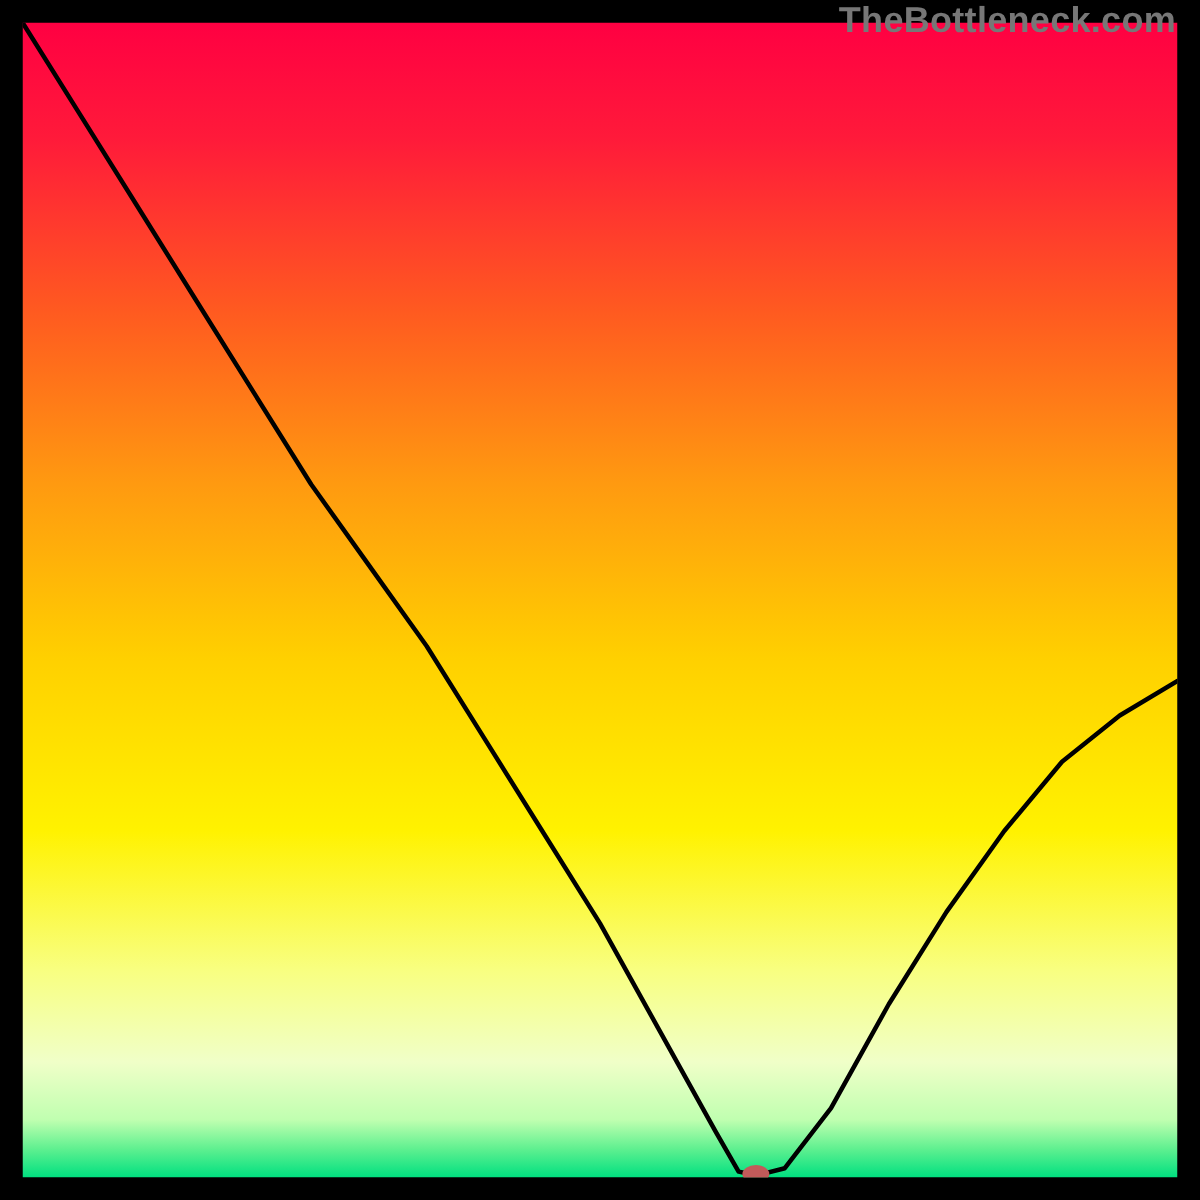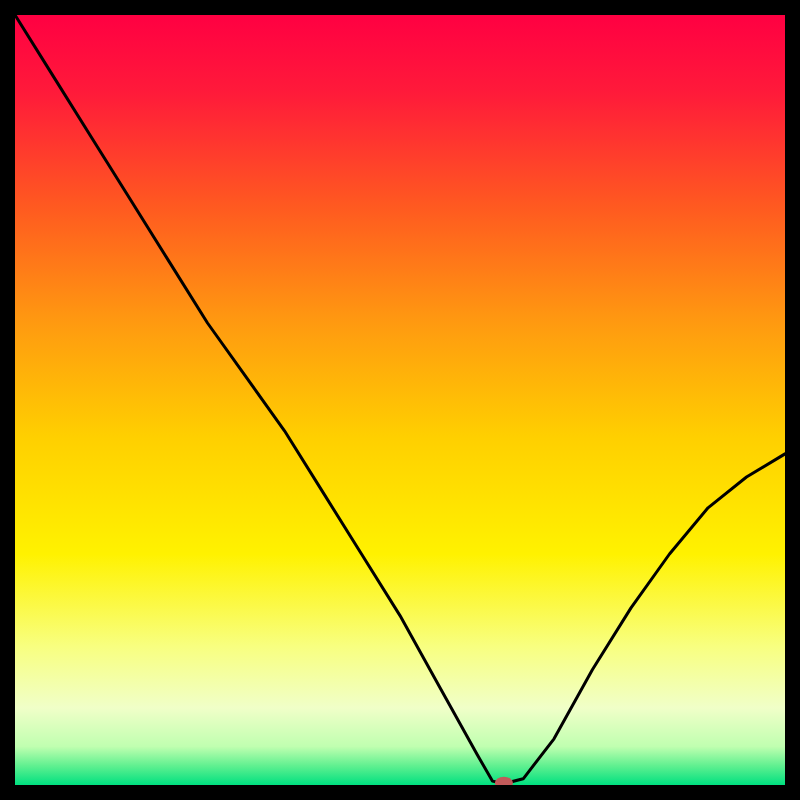--- a/index.html
+++ b/index.html
@@ -57,13 +57,14 @@
             <stop offset="97.5%" stop-color="#60f090"></stop>
             <stop offset="100%" stop-color="#00e080"></stop>
           </linearGradient>
       </defs>
       <rect id="grad-rect" x="0" y="0" width="770" height="770" fill="url(#bg-grad)"></rect>
       <path id="curve" fill="none" stroke-width="3" stroke-linejoin="round" stroke-linecap="round" d="M0.0 0.0 L38.5 61.6 L77.0 123.2 L115.5 184.8 L154.0 246.4 L192.5 308.0 L231.0 361.9 L269.5 415.8 L308.0 477.4 L346.5 539.0 L385.0 600.6 L423.5 669.9 L462.0 739.2 L477.4 766.1 L485.1 767.7 L492.8 767.7 L508.2 763.8 L539.0 723.8 L577.5 654.5 L616.0 592.9 L654.5 539.0 L693.0 492.8 L731.5 462.0 L770.0 438.9" stroke="#000000"></path>
       <ellipse id="marker" rx="9" ry="6" cx="488.9" cy="767.7" fill="#c25a5a"></ellipse>
     </svg>
   </div>
 
+  <div class="watermark">TheBottleneck.com</div>
 </div>
 
 </body></html>

